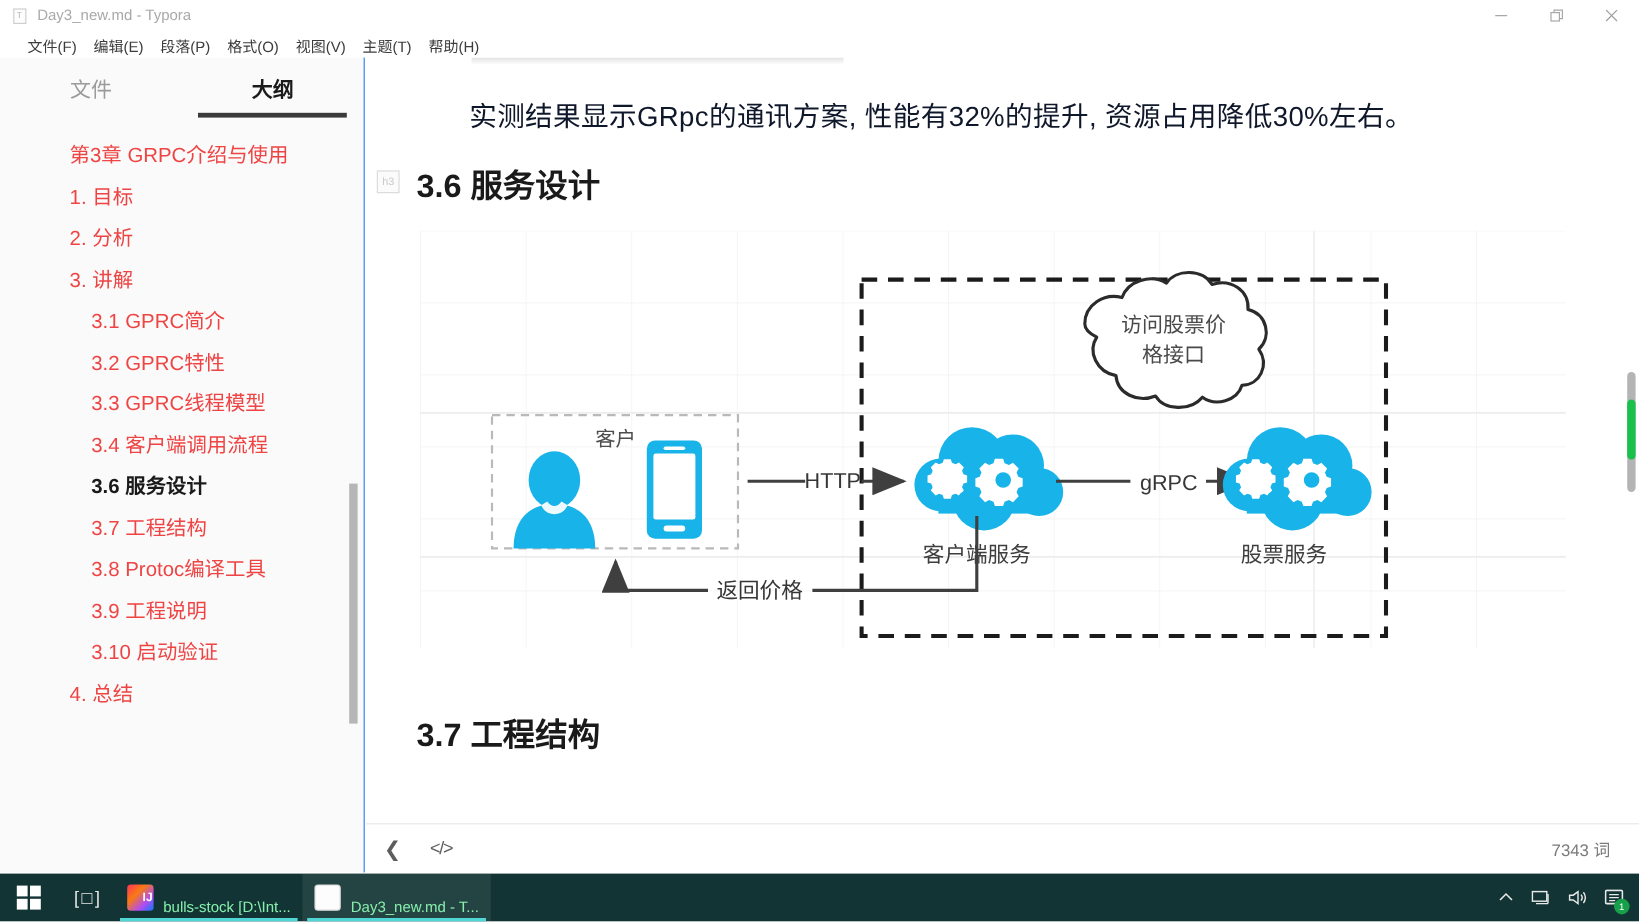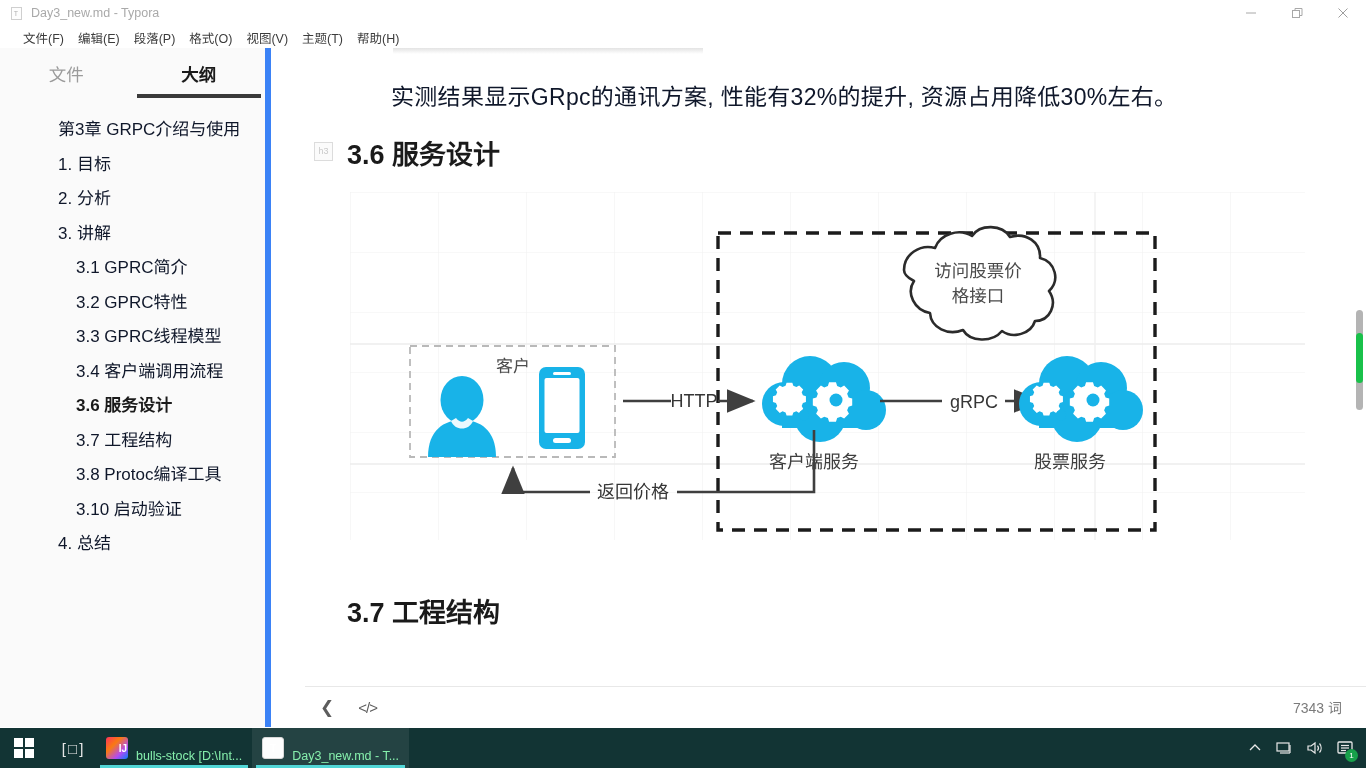--- a/index.html
+++ b/index.html
@@ -54,43 +54,43 @@
     padding-left: 16px;
   }
   .menu-item {
     font-size: 12.5px; color: #3c3c3c;
     padding: 2px 7px; white-space: nowrap;
     font-family: "Liberation Sans", "DejaVu Sans", sans-serif;
   }
 
   
   .sidebar {
-    position: absolute; top: 48px; left: 0; width: 271px; height: 679px;
+    position: absolute; top: 48px; left: 0; width: 304px; height: 679px;
     background: #fafafa;
-    border-right: 6px solid #3b82f6;
+    border-right: 1px solid #3b82f6;
     overflow: hidden;
   }
   .sidebar-tabs {
     position: relative; height: 52px; display: flex;
     align-items: center; padding-top: 10px;
   }
   .sb-tab {
     flex: 1; text-align: center; font-size: 17.5px; color: #9b9b9b;
     position: relative; padding-bottom: 12px;
   }
   .sb-tab.active { color: #1b1b1b; font-weight: bold; }
   .sb-tab.active::after {
     content: ""; position: absolute; left: 50%; transform: translateX(-50%);
     bottom: 0; width: 124px; height: 4px; background: #3a3a3a;
   }
   .outline {
     position: relative; padding: 16px 8px 0 58px;
   }
   .ol-item {
-    font-size: 17px; color: #0f172a; line-height: 1.62;
+    font-size: 17px; color: #ef4444; line-height: 1.62;
     margin-bottom: 7px; white-space: normal;
     font-family: "Liberation Sans", "DejaVu Sans", sans-serif;
   }
   .ol-item.lvl1 { padding-left: 0; }
   .ol-item.lvl2 { padding-left: 18px; }
   .ol-item.active { font-weight: bold; color: #1a1a1a; }
   .sb-scroll {
     position: absolute; left: 291px; top: 355px; width: 7px; height: 200px;
     background: #b6b6b6; border-radius: 0;
   }
@@ -281,20 +281,21 @@
       <div class="ol-item lvl1">1. 目标</div>
       <div class="ol-item lvl1">2. 分析</div>
       <div class="ol-item lvl1">3. 讲解</div>
       <div class="ol-item lvl2">3.1 GPRC简介</div>
       <div class="ol-item lvl2">3.2 GPRC特性</div>
       <div class="ol-item lvl2">3.3 GPRC线程模型</div>
       <div class="ol-item lvl2">3.4 客户端调用流程</div>
       <div class="ol-item lvl2 active">3.6 服务设计</div>
       <div class="ol-item lvl2">3.7 工程结构</div>
       <div class="ol-item lvl2">3.8 Protoc编译工具</div>
+      <div class="ol-item lvl2">3.9 工程说明</div>
       <div class="ol-item lvl2">3.10 启动验证</div>
       <div class="ol-item lvl1">4. 总结</div>
     </div>
 
     <div class="sb-scroll"></div>
 
     <div class="watermark">
       
     </div>
   </div>

